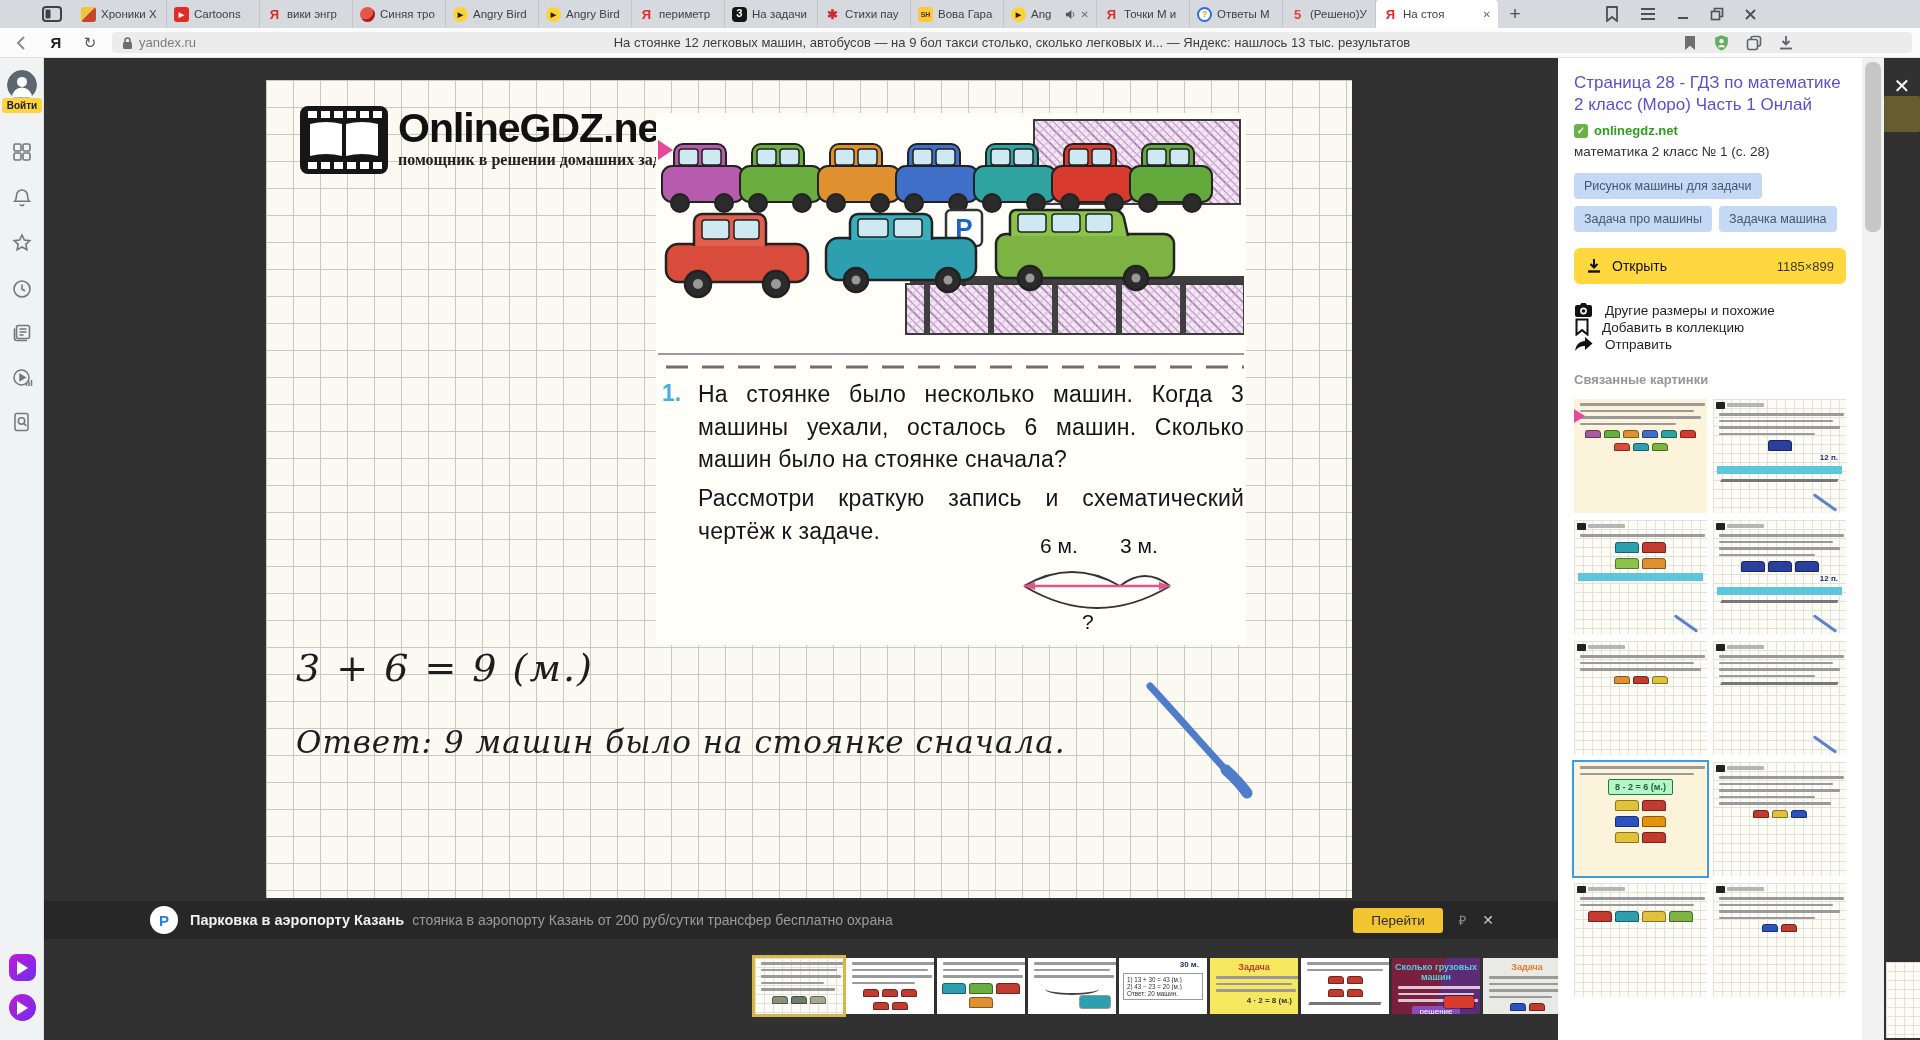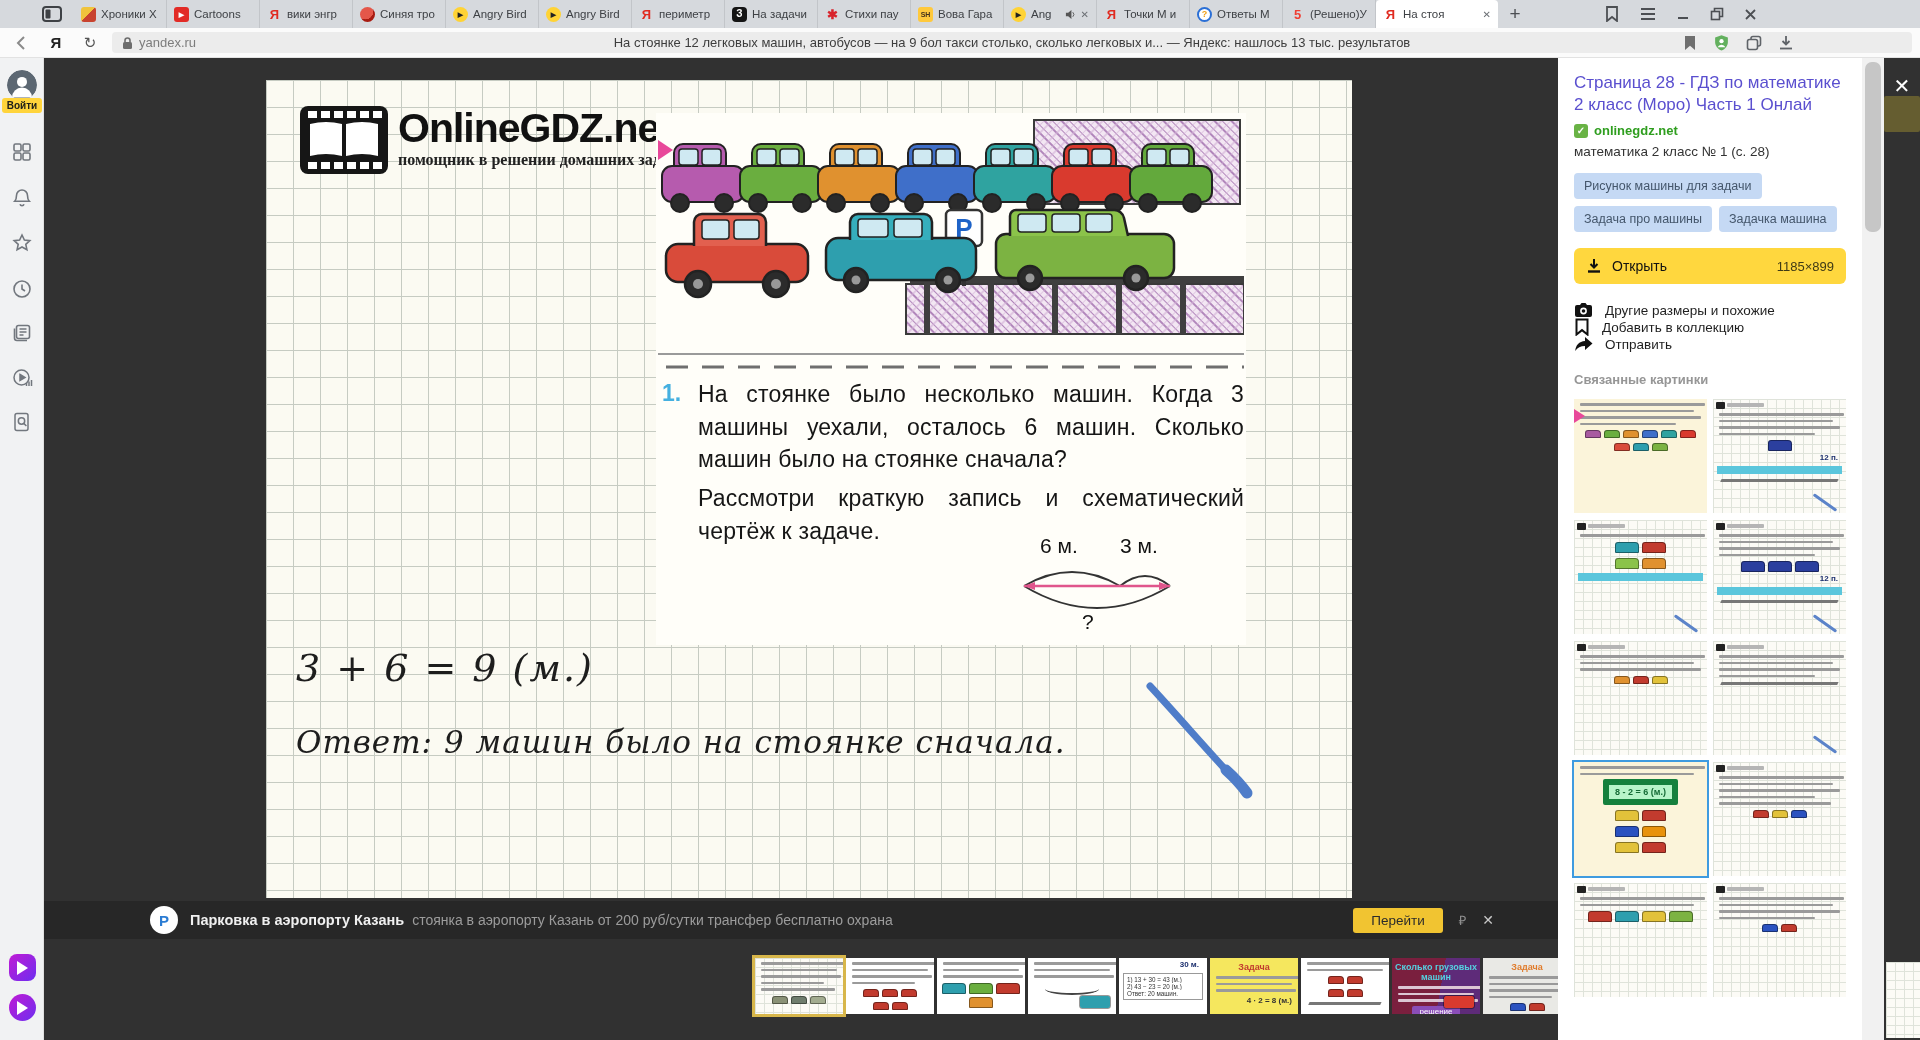--- a/index.html
+++ b/index.html
@@ -118,21 +118,21 @@
   .marrow{position:absolute;left:0;top:10px;width:0;height:0;border:7px solid transparent;border-left:11px solid #e8489a;}
   .tl{height:2.5px;background:#9a9a9a;border-radius:1px;margin:4px 6px 0;}
   .tll{background:#dcc6d4;}
   .mcars{display:flex;gap:3px;justify-content:center;margin-top:5px;flex-wrap:wrap;}
   .mcar{width:16px;height:8px;border-radius:3px 4px 1px 1px;border:1px solid rgba(0,0,0,.4);box-sizing:border-box;}
   .mcar.big{width:24px;height:11px;}
   .mlabel{font-size:8px;color:#1c2f6e;text-align:right;margin:2px 8px 0;font-weight:bold;}
   .mcyan{height:8px;background:#5bc6dc;margin:4px 4px 0;}
   .mhw{height:2.5px;margin:5px 8px 0;background:#777;transform:skewX(-25deg);}
   .mslash{position:absolute;right:7px;bottom:9px;width:28px;height:3px;background:#5b83c9;transform:rotate(35deg);border-radius:2px;}
-  .meq{margin:4px auto 0;width:max-content;max-width:88%;background:#b7f4c9;border:6px solid #15803d;color:#156b36;
+  .meq{margin:4px auto 0;width:max-content;max-width:88%;background:#b7f4c9;border:1px solid #15803d;color:#156b36;
     font-weight:bold;font-size:9px;padding:2px 6px;border-radius:2px;text-align:center;}
   .mbox{margin:4px 4px 0;background:#fff;border:1px solid #999;padding:2px 3px;}
   .mboxl{font-size:6.3px;color:#333;white-space:nowrap;overflow:hidden;}
   .mtitle{font-size:9px;font-weight:bold;text-align:center;margin-top:4px;}
   .mfooter{font-size:8px;color:#333;text-align:right;margin:4px 6px 0;font-weight:bold;}
   .mbtn{margin:4px auto 0;width:max-content;background:#8a4db8;color:#fff;font-size:8px;padding:1px 7px;border-radius:2px;}
   .mtruck{position:absolute;bottom:6px;right:6px;width:30px;height:12px;border-radius:2px;outline:1px solid rgba(0,0,0,.4);}
   .mscheme{margin:5px auto 0;width:62%;height:10px;border-bottom:2px solid #444;border-radius:0 0 50% 50%;}
 
   

